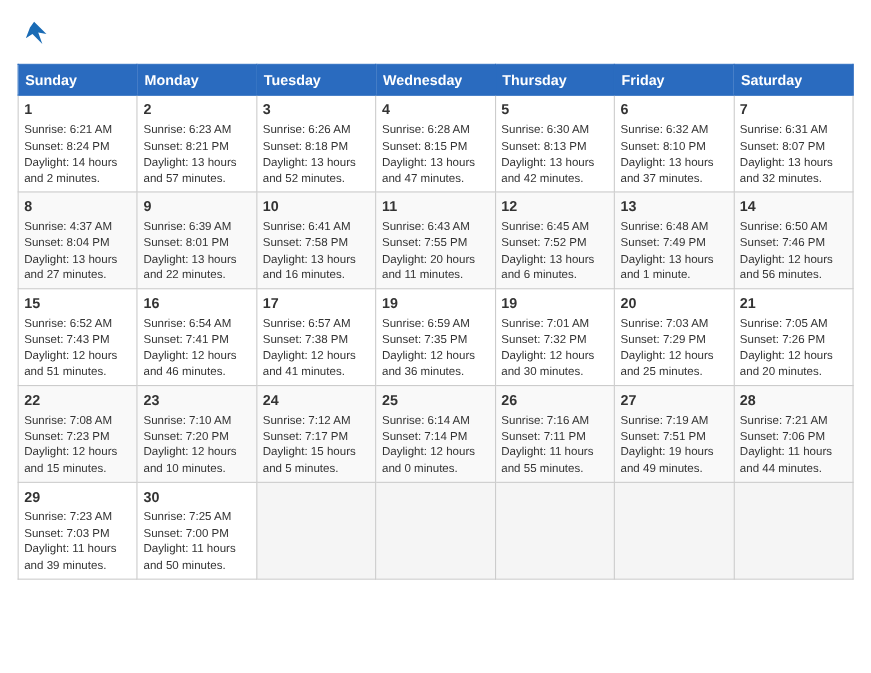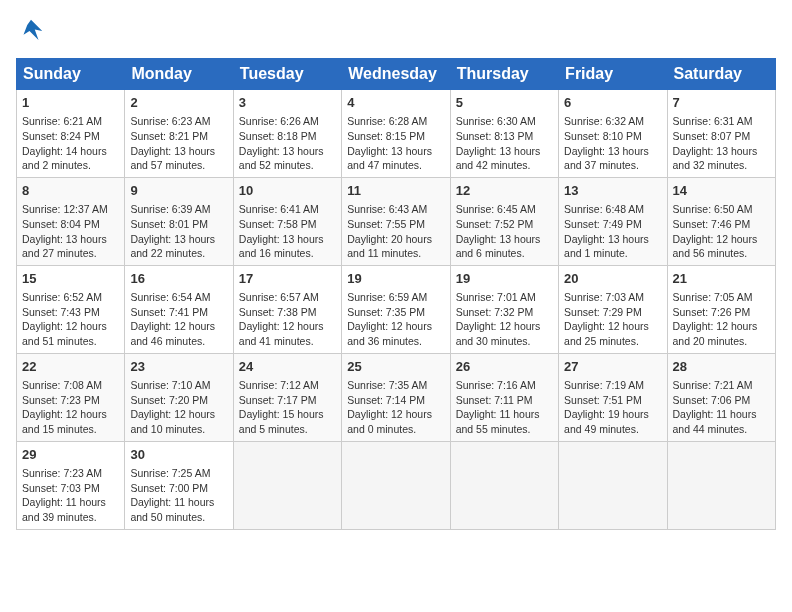--- a/index.html
+++ b/index.html
@@ -48,21 +48,21 @@
       font-weight: normal;
     }
     table {
       width: 100%;
       border-collapse: collapse;
       table-layout: fixed;
     }
     thead th {
       background-color: #2a6bbf;
       color: #fff;
-      font-size: 16px;
+      font-size: 13px;
       font-weight: bold;
       text-align: left;
       padding: 6px 6px;
       border: 1px solid #2a6bbf;
     }
     tbody td {
       vertical-align: top;
       font-size: 10.5px;
       color: #333;
       padding: 4px 5px;
@@ -155,21 +155,21 @@
         <td>
         <span class="day-num">7</span>
         <span>Sunrise: 6:31 AM</span><br>
         <span>Sunset: 8:07 PM</span><br>
         <span>Daylight: 13 hours and 32 minutes.</span>
       </td>
       </tr>
       <tr>
         <td>
         <span class="day-num">8</span>
-        <span>Sunrise: 12:37 AM</span><br>
+        <span>Sunrise: 4:37 AM</span><br>
         <span>Sunset: 8:04 PM</span><br>
         <span>Daylight: 13 hours and 27 minutes.</span>
       </td>
         <td>
         <span class="day-num">9</span>
         <span>Sunrise: 6:39 AM</span><br>
         <span>Sunset: 8:01 PM</span><br>
         <span>Daylight: 13 hours and 22 minutes.</span>
       </td>
         <td>
@@ -261,21 +261,21 @@
         <span>Daylight: 12 hours and 10 minutes.</span>
       </td>
         <td>
         <span class="day-num">24</span>
         <span>Sunrise: 7:12 AM</span><br>
         <span>Sunset: 7:17 PM</span><br>
         <span>Daylight: 15 hours and 5 minutes.</span>
       </td>
         <td>
         <span class="day-num">25</span>
-        <span>Sunrise: 7:35 AM</span><br>
+        <span>Sunrise: 6:14 AM</span><br>
         <span>Sunset: 7:14 PM</span><br>
         <span>Daylight: 12 hours and 0 minutes.</span>
       </td>
         <td>
         <span class="day-num">26</span>
         <span>Sunrise: 7:16 AM</span><br>
         <span>Sunset: 7:11 PM</span><br>
         <span>Daylight: 11 hours and 55 minutes.</span>
       </td>
         <td>

